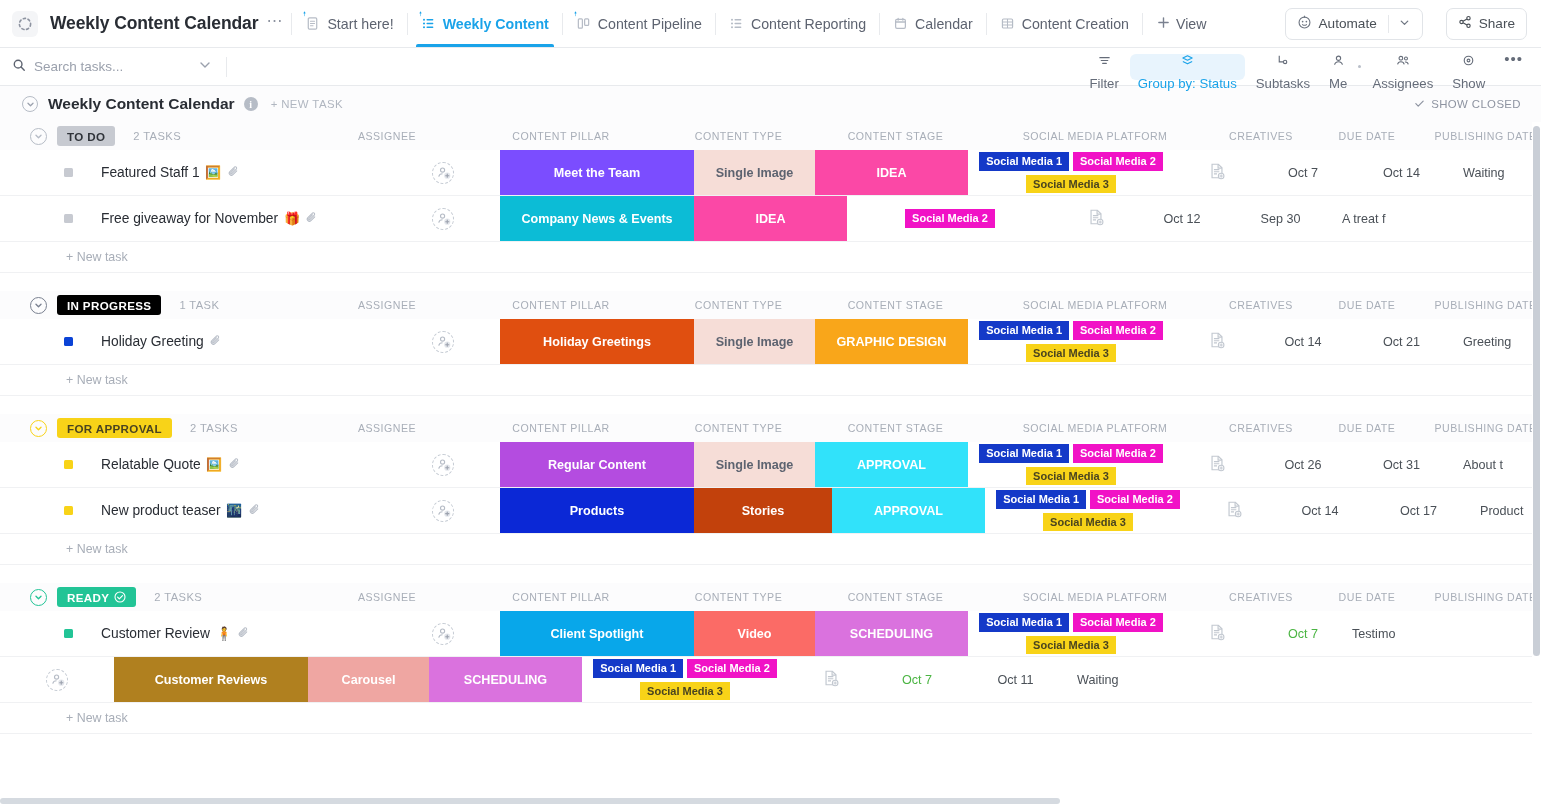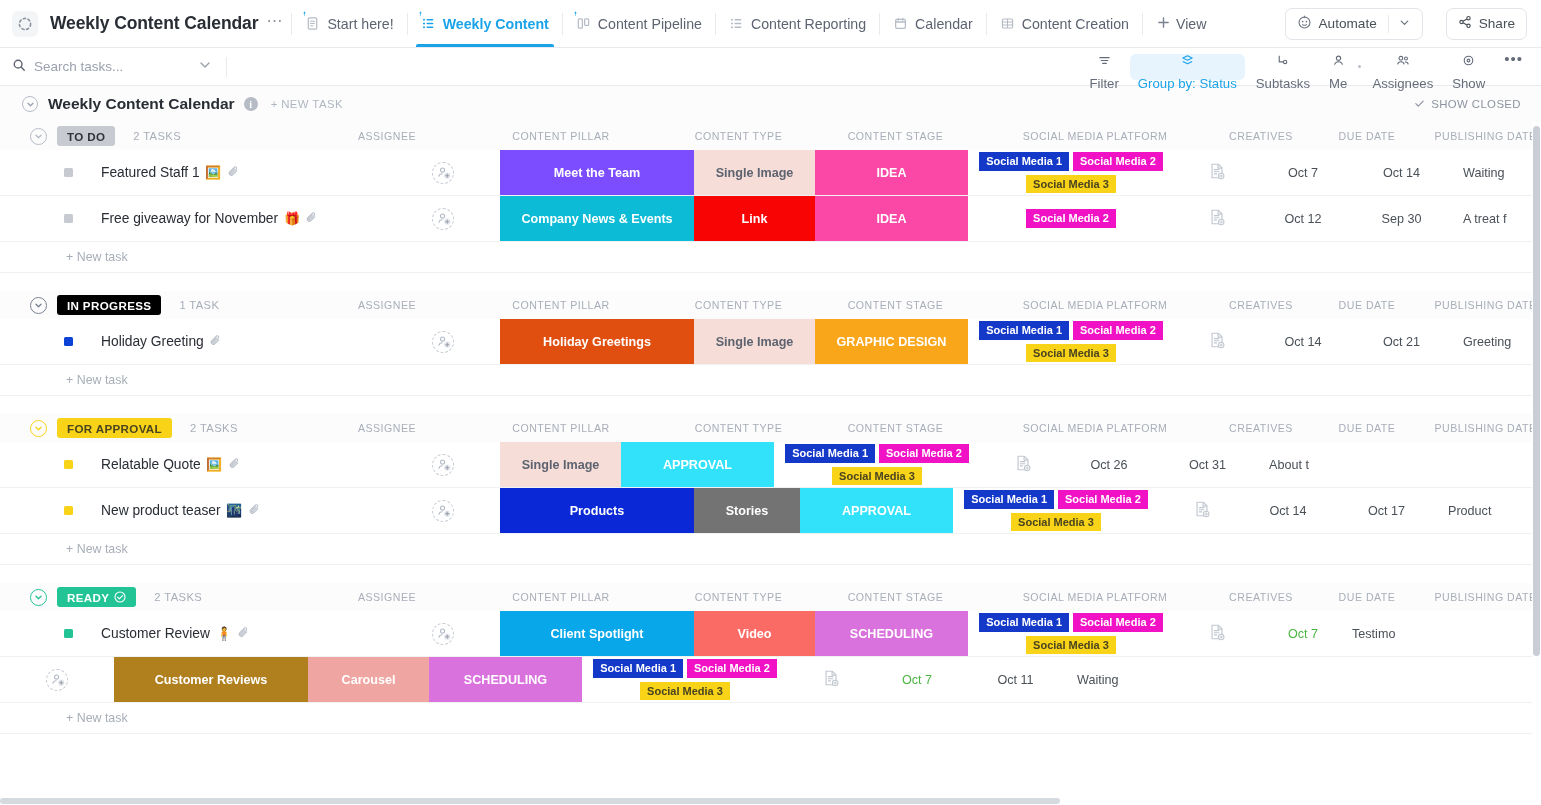--- a/index.html
+++ b/index.html
@@ -546,21 +546,20 @@
                   <path d="M2.9 12.4c.4-2 1.9-3.1 4.1-3.1"></path>
                 </g>
                 <g>
                   <circle cx="12" cy="11.4" r="3.3" fill="#e4e7ec"></circle>
                   <path d="M12 9.7v3.4M10.3 11.4h3.4" stroke="#9ba1ad" stroke-width="1.2" stroke-linecap="round"></path>
                 </g>
               </svg>
             </div>
           </div>
           <div class="cellc colored" style="width: 194px; background: rgb(12, 188, 214); color: rgb(255, 255, 255);">Company News &amp; Events</div>
-          <div class="cellc colored" style="width: 121px; background: rgb(249, 4, 4); color: rgb(255, 255, 255);">Link</div>
           <div class="cellc colored" style="width: 153px; background: rgb(251, 72, 166); color: rgb(255, 255, 255);">IDEA</div>
           <div class="tagwrap" style="width: 206px;">
             <span class="tag" style="background: rgb(241, 18, 198); color: rgb(255, 255, 255);">Social Media 2</span>
           </div>
           <div class="cellc" style="width: 86px;">
             <span><svg width="18" height="18" viewBox="0 0 20 20">
                 <g fill="none" stroke="#c2c8d0" stroke-width="1.3">
                   <path d="M4.5 2.5h7l4 4v11h-11z"></path>
                   <path d="M11.2 2.6v4.2h4.2"></path>
                   <path d="M6.6 8.4h6M6.6 10.8h6M6.6 13.2h3.4"></path>
@@ -684,20 +683,21 @@
                   <circle cx="7" cy="5.4" r="2.2"></circle>
                   <path d="M2.9 12.4c.4-2 1.9-3.1 4.1-3.1"></path>
                 </g>
                 <g>
                   <circle cx="12" cy="11.4" r="3.3" fill="#e4e7ec"></circle>
                   <path d="M12 9.7v3.4M10.3 11.4h3.4" stroke="#9ba1ad" stroke-width="1.2" stroke-linecap="round"></path>
                 </g>
               </svg>
             </div>
           </div>
+          <div class="cellc colored" style="width: 194px; background: rgb(180, 76, 224); color: rgb(255, 255, 255);">Regular Content</div>
           <div class="cellc colored dark" style="width: 121px; background: rgb(246, 221, 215); color: rgb(93, 99, 112);">Single Image</div>
           <div class="cellc colored" style="width: 153px; background: rgb(49, 226, 250); color: rgb(255, 255, 255);">APPROVAL</div>
           <div class="tagwrap" style="width: 206px;">
             <span class="tag" style="background: rgb(20, 57, 200); color: rgb(255, 255, 255);">Social Media 1</span>
             <span class="tag" style="background: rgb(241, 18, 198); color: rgb(255, 255, 255);">Social Media 2</span>
             <span class="tag" style="background: rgb(248, 211, 24); color: rgb(74, 68, 32);">Social Media 3</span>
           </div>
           <div class="cellc" style="width: 86px;">
             <span><svg width="18" height="18" viewBox="0 0 20 20">
                 <g fill="none" stroke="#c2c8d0" stroke-width="1.3">
@@ -730,21 +730,21 @@
                   <path d="M2.9 12.4c.4-2 1.9-3.1 4.1-3.1"></path>
                 </g>
                 <g>
                   <circle cx="12" cy="11.4" r="3.3" fill="#e4e7ec"></circle>
                   <path d="M12 9.7v3.4M10.3 11.4h3.4" stroke="#9ba1ad" stroke-width="1.2" stroke-linecap="round"></path>
                 </g>
               </svg>
             </div>
           </div>
           <div class="cellc colored" style="width: 194px; background: rgb(11, 40, 214); color: rgb(255, 255, 255);">Products</div>
-          <div class="cellc colored" style="width: 106px; background: #737373; color: rgb(255, 255, 255);">Stories</div>
+          <div class="cellc colored" style="width: 138px; background: #c2410c; color: rgb(255, 255, 255);">Stories</div>
           <div class="cellc colored" style="width: 153px; background: rgb(49, 226, 250); color: rgb(255, 255, 255);">APPROVAL</div>
           <div class="tagwrap" style="width: 206px;">
             <span class="tag" style="background: rgb(20, 57, 200); color: rgb(255, 255, 255);">Social Media 1</span>
             <span class="tag" style="background: rgb(241, 18, 198); color: rgb(255, 255, 255);">Social Media 2</span>
             <span class="tag" style="background: rgb(248, 211, 24); color: rgb(74, 68, 32);">Social Media 3</span>
           </div>
           <div class="cellc" style="width: 86px;">
             <span><svg width="18" height="18" viewBox="0 0 20 20">
                 <g fill="none" stroke="#c2c8d0" stroke-width="1.3">
                   <path d="M4.5 2.5h7l4 4v11h-11z"></path>

